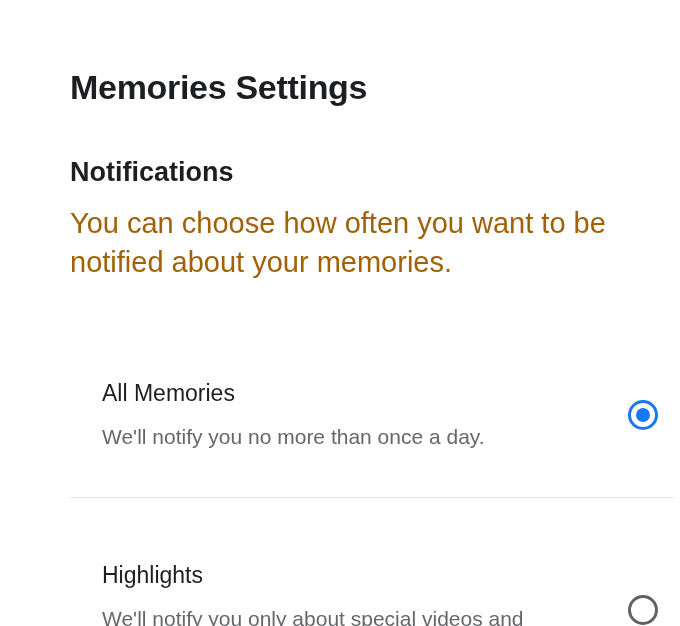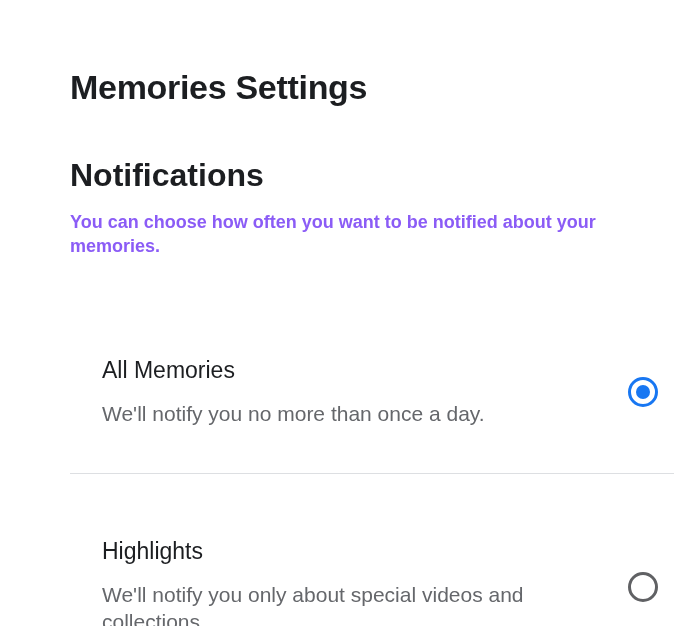--- a/index.html
+++ b/index.html
@@ -16,31 +16,31 @@
       color: #1c1e21;
     }
     .page-title {
       font-size: 34px;
       font-weight: 700;
       letter-spacing: -0.3px;
       margin-bottom: 50px;
       color: #1c1e21;
     }
     .section-title {
-      font-size: 32px;
+      font-size: 27px;
       font-weight: 700;
       margin-bottom: 14px;
       color: #1c1e21;
     }
     .section-description {
-      font-size: 18px;
+      font-size: 29px;
       line-height: 1.35;
-      color: #8b5cf6;
+      color: #a16207;
       margin-bottom: 50px;
-      font-weight: 700;
+      font-weight: 400;
     }
     .option-row {
       display: flex;
       align-items: center;
       padding: 16px 0 14px 0;
       border-bottom: 1px solid #dddfe2;
       cursor: pointer;
     }
     .option-text {
       flex: 1;

